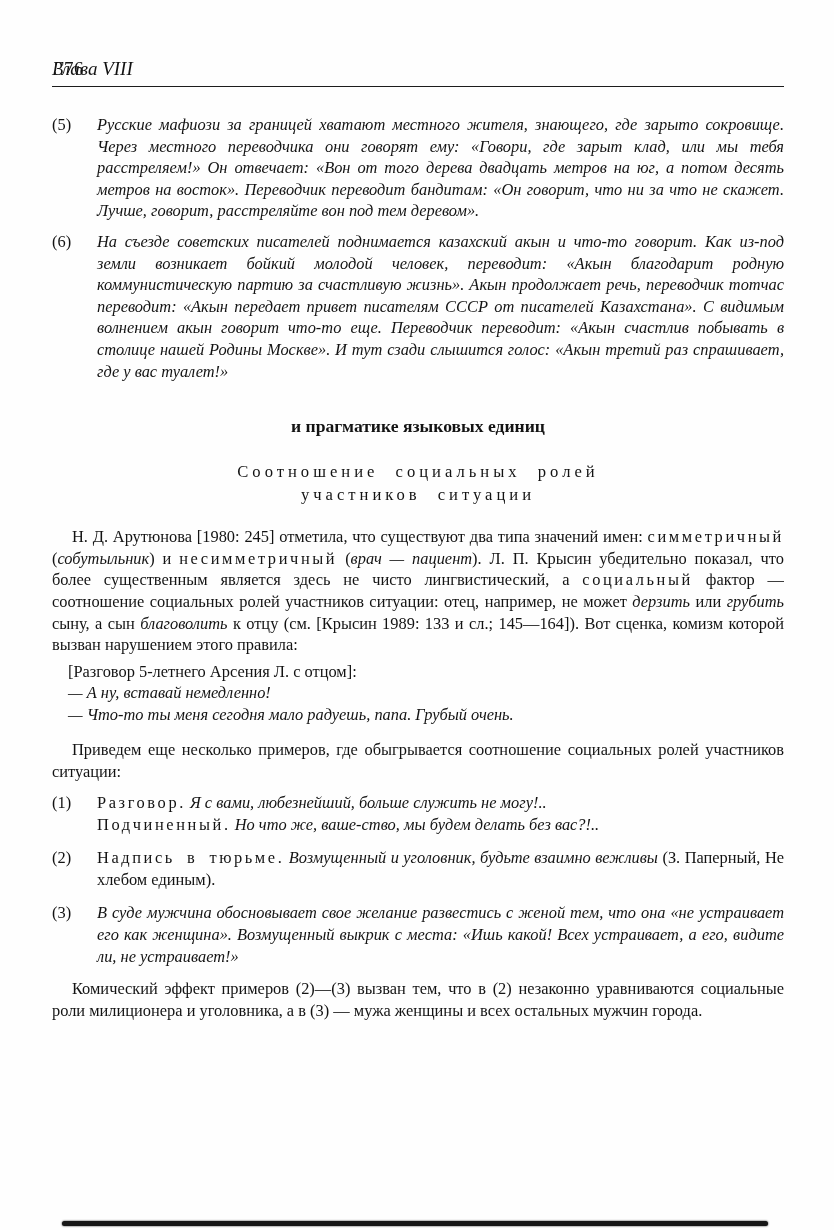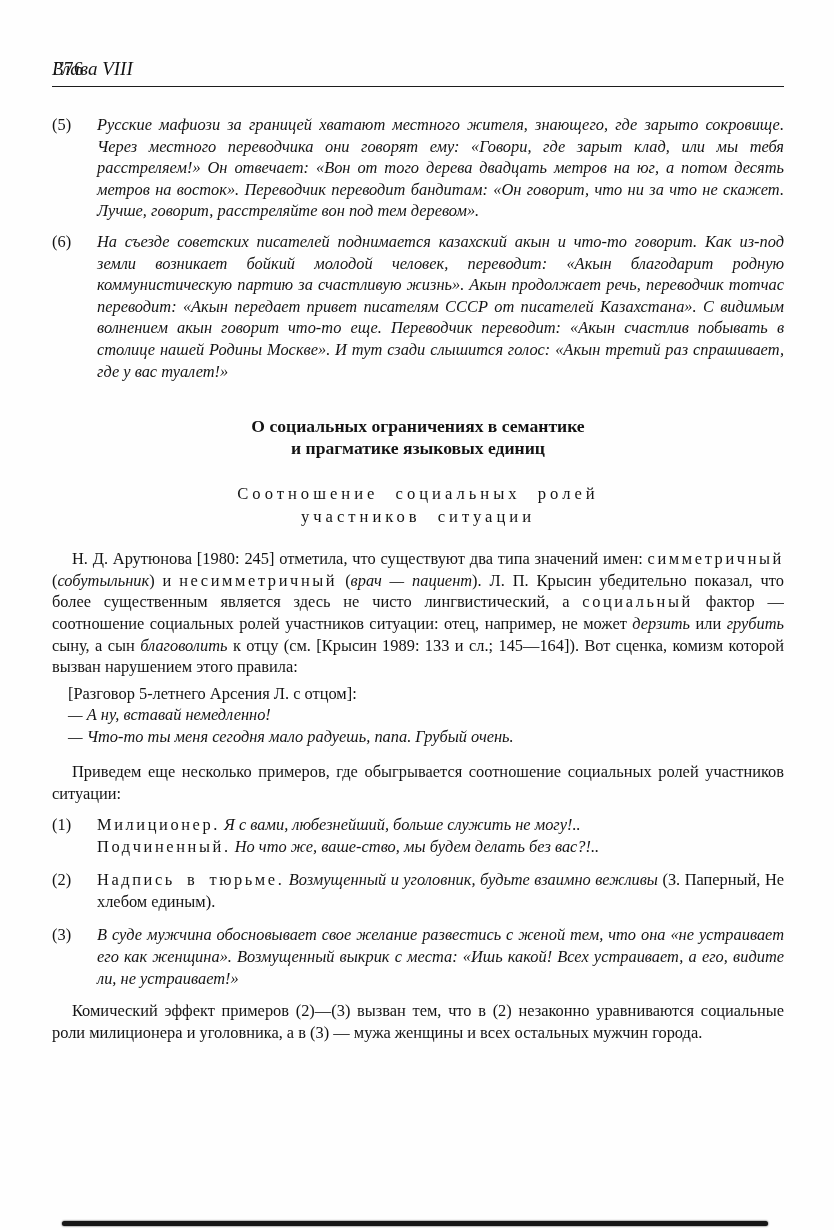--- a/index.html
+++ b/index.html
@@ -75,21 +75,20 @@
       <span class="num">(5)</span>
       <div class="txt"><span class="i">Русские мафиози за границей хватают местного жителя, знающего, где зарыто сокровище. Через местного переводчика они говорят ему: «Говори, где зарыт клад, или мы тебя расстреляем!» Он отвечает: «Вон от того дерева двадцать метров на юг, а потом десять метров на восток». Переводчик переводит бандитам: «Он говорит, что ни за что не скажет. Лучше, говорит, расстреляйте вон под тем деревом».</span></div>
     </div>
 
     <div class="numbered">
       <span class="num">(6)</span>
       <div class="txt"><span class="i">На съезде советских писателей поднимается казахский акын и что-то говорит. Как из-под земли возникает бойкий молодой человек, переводит: «Акын благодарит родную коммунистическую партию за счастливую жизнь». Акын продолжает речь, переводчик тотчас переводит: «Акын передает привет писателям СССР от писателей Казахстана». С видимым волнением акын говорит что-то еще. Переводчик переводит: «Акын счастлив побывать в столице нашей Родины Москве». И тут сзади слышится голос: «Акын третий раз спрашивает, где у вас туалет!»</span></div>
     </div>
 
     <h2 class="title">
-      <div>О социальных ограничениях в семантике</div>
       <div>и прагматике языковых единиц</div>
     </h2>
 
     <h3 class="subtitle">
       <div>Соотношение социальных ролей</div>
       <div>участников ситуации</div>
     </h3>
 
     <p class="para lead"><span>Н. Д. Арутюнова [1980: 245] отметила, что существуют два типа значений имен: </span><span class="sp">симметричный</span><span> (</span><span class="i">собутыльник</span><span>) и </span><span class="sp">несимметричный</span><span> (</span><span class="i">врач — пациент</span><span>). Л. П. Крысин убедительно показал, что более существенным является здесь не чисто лингвистический, а </span><span class="sp">социальный</span><span> фактор — соотношение социальных ролей участников ситуации: отец, например, не может </span><span class="i">дерзить</span><span> или </span><span class="i">грубить</span><span> сыну, а сын </span><span class="i">благоволить</span><span> к отцу (см. [Крысин 1989: 133 и сл.; 145—164]). Вот сценка, комизм которой вызван нарушением этого правила:</span></p>
 
@@ -97,21 +96,21 @@
       <div class="dline"><span>[Разговор 5-летнего Арсения Л. с отцом]:</span></div>
       <div class="dline"><span class="i">— А ну, вставай немедленно!</span></div>
       <div class="dline"><span class="i">— Что-то ты меня сегодня мало радуешь, папа. Грубый очень.</span></div>
     </div>
 
     <p class="para"><span>Приведем еще несколько примеров, где обыгрывается соотношение социальных ролей участников ситуации:</span></p>
 
     <div class="numbered" style="margin-top:10px">
       <span class="num">(1)</span>
       <div class="txt">
-        <div class="exline"><span class="sp">Милиционер.</span><span class="i"> Я с вами, любезнейший, больше служить не могу!..</span></div>
+        <div class="exline"><span class="sp">Разговор.</span><span class="i"> Я с вами, любезнейший, больше служить не могу!..</span></div>
         <div class="exline"><span class="sp">Подчиненный.</span><span class="i"> Но что же, ваше-ство, мы будем делать без вас?!..</span></div>
       </div>
     </div>
 
 
     <div class="numbered" style="margin-top:12px">
       <span class="num">(2)</span>
       <div class="txt"><span class="sp">Надпись в тюрьме.</span><span class="i"> Возмущенный и уголовник, будьте взаимно вежливы</span><span> (З. Паперный, Не хлебом единым).</span></div>
     </div>
 

